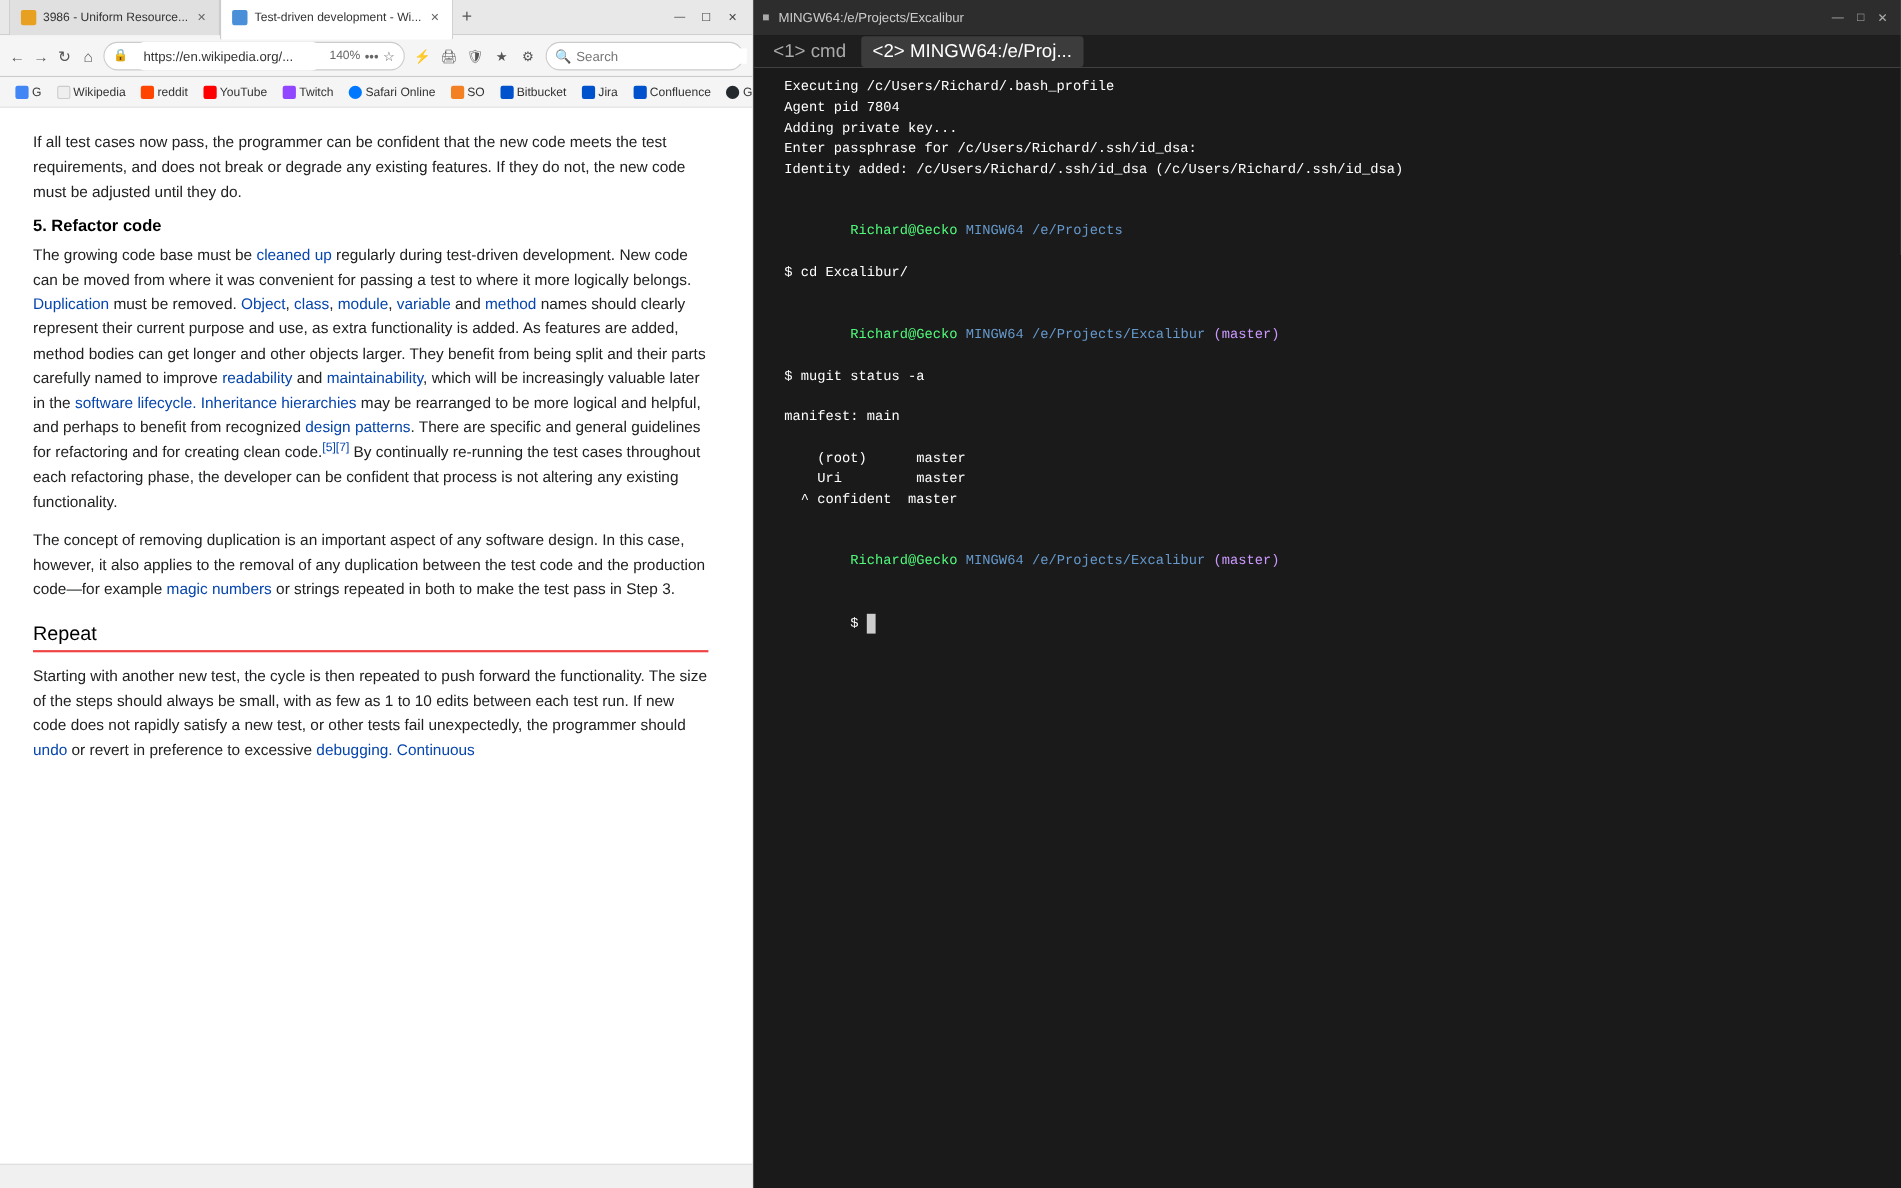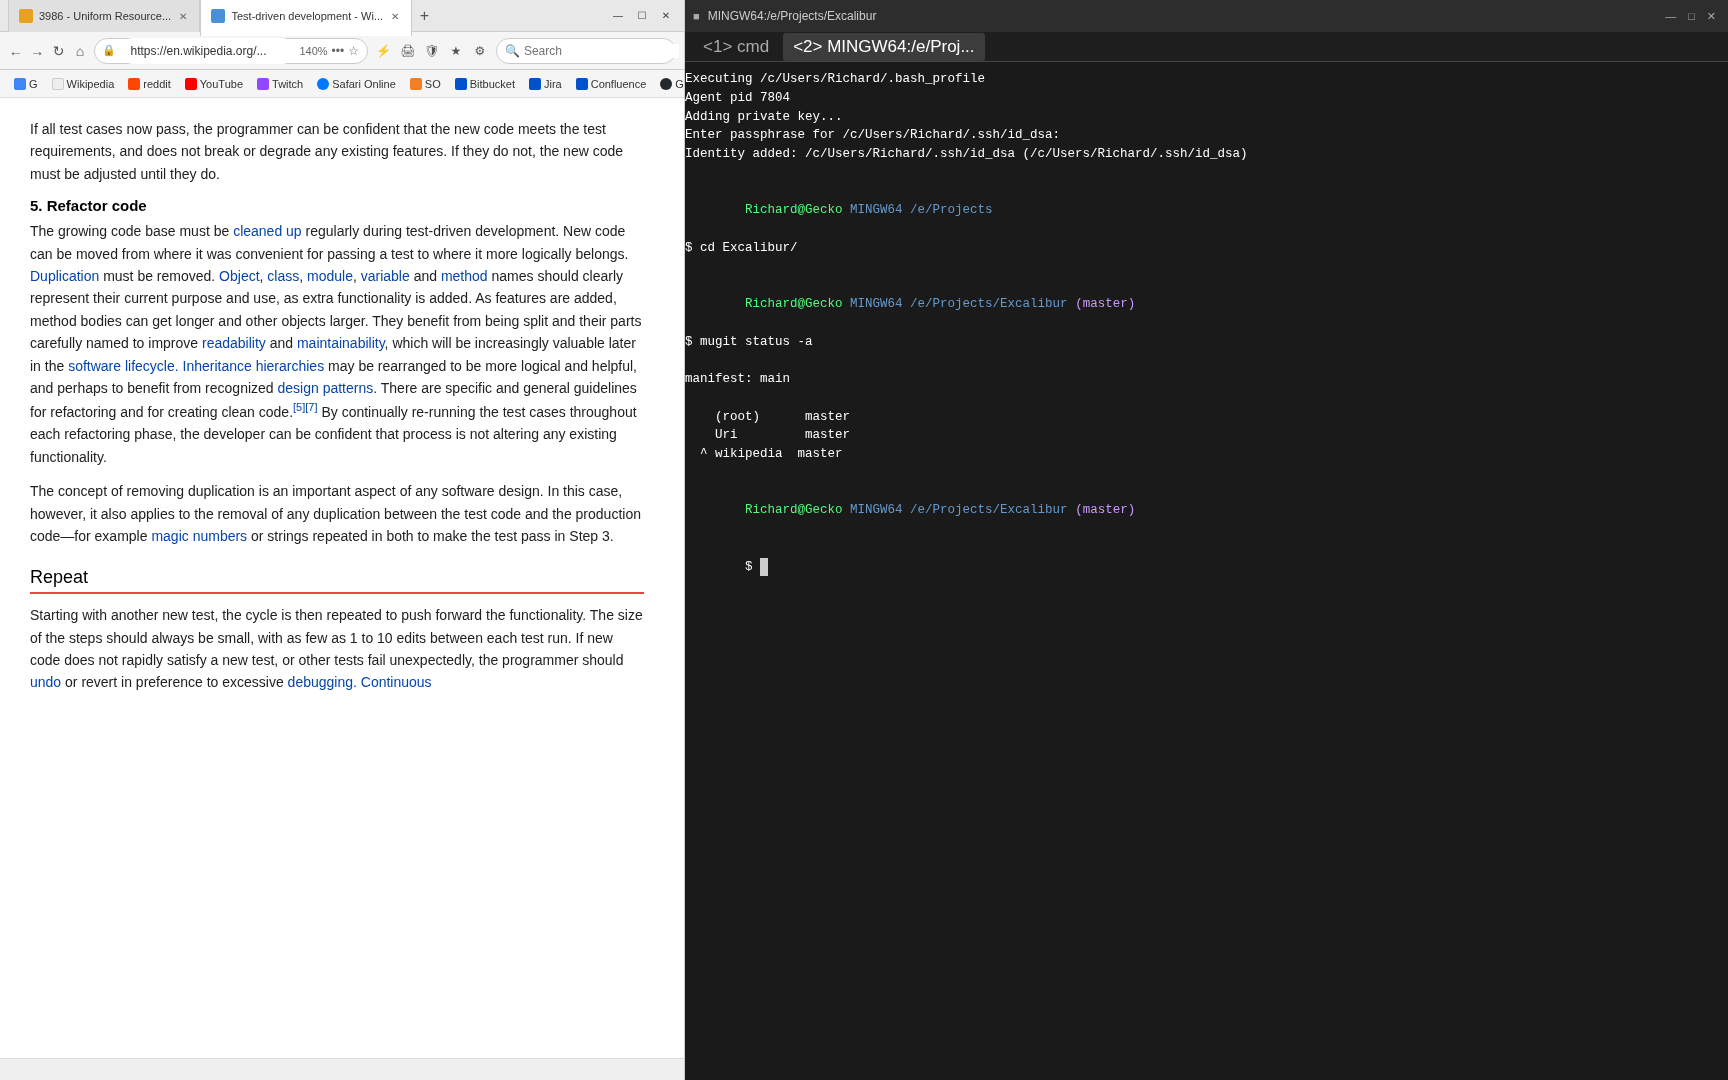--- a/index.html
+++ b/index.html
@@ -65,21 +65,21 @@
     
     .terminal-title-bar { display: flex; align-items: center; background: #2d2d2d; height: 32px; padding: 0 8px; gap: 8px; }
     .terminal-title { color: #ccc; font-size: 12px; flex: 1; }
     .terminal-win-controls { display: flex; gap: 4px; }
     .term-win-btn { color: #aaa; font-size: 11px; cursor: pointer; padding: 2px 4px; }
 
     .terminal-tabs { display: flex; align-items: center; background: #1e1e1e; height: 30px; padding: 0 8px; gap: 4px; border-bottom: 1px solid #444; }
     .term-tab { display: flex; align-items: center; gap: 4px; padding: 4px 10px; font-size: 17px; color: #aaa; cursor: pointer; border-radius: 3px; }
     .term-tab.active { background: #3c3c3c; color: #fff; }
 
-    .terminal-body { flex: 1; background: #1a1a1a; padding: 8px 0; font-family: 'Courier New', monospace; font-size: 12.5px; color: #cccccc; overflow-y: auto; }
+    .terminal-body { flex: 1; background: #1a1a1a; padding: 8px 28px; font-family: 'Courier New', monospace; font-size: 12.5px; color: #cccccc; overflow-y: auto; }
     .term-line { line-height: 1.5; white-space: pre; }
     .term-white { color: #ffffff; }
     .term-purple { color: #cc99ff; }
     .term-prompt-green { color: #50fa7b; }
     .term-prompt-blue { color: #6699cc; }
     .term-cursor { background: #ccc; color: #1a1a1a; display: inline-block; width: 8px; }
 
     .terminal-status-bar { height: 22px; background: #2d2d2d; display: flex; align-items: center; padding: 0 8px; font-size: 11px; color: #aaa; gap: 16px; border-top: 1px solid #444; }
     .term-status-item { color: #aaa; }
 
@@ -254,21 +254,21 @@
       <div class="term-line">&nbsp;</div>
       <div class="term-line">
         <span class="term-prompt-green">Richard@Gecko</span><span class="term-white"> </span><span class="term-prompt-blue">MINGW64 /e/Projects/Excalibur</span><span class="term-white"> </span><span class="term-purple">(master)</span>
       </div>
       <div class="term-line"><span class="term-white">$ mugit status -a</span></div>
       <div class="term-line">&nbsp;</div>
       <div class="term-line"><span class="term-white">manifest: main</span></div>
       <div class="term-line">&nbsp;</div>
       <div class="term-line"><span class="term-white">    (root)      master</span></div>
       <div class="term-line"><span class="term-white">    Uri         master</span></div>
-      <div class="term-line"><span class="term-white">  ^ wikipedia  master</span></div>
+      <div class="term-line"><span class="term-white">  ^ confident  master</span></div>
       <div class="term-line">&nbsp;</div>
       <div class="term-line">
         <span class="term-prompt-green">Richard@Gecko</span><span class="term-white"> </span><span class="term-prompt-blue">MINGW64 /e/Projects/Excalibur</span><span class="term-white"> </span><span class="term-purple">(master)</span>
       </div>
       <div class="term-line">
         <span class="term-white">$ </span><span class="term-cursor">&nbsp;</span>
       </div>
     </div>
 
   </div>

